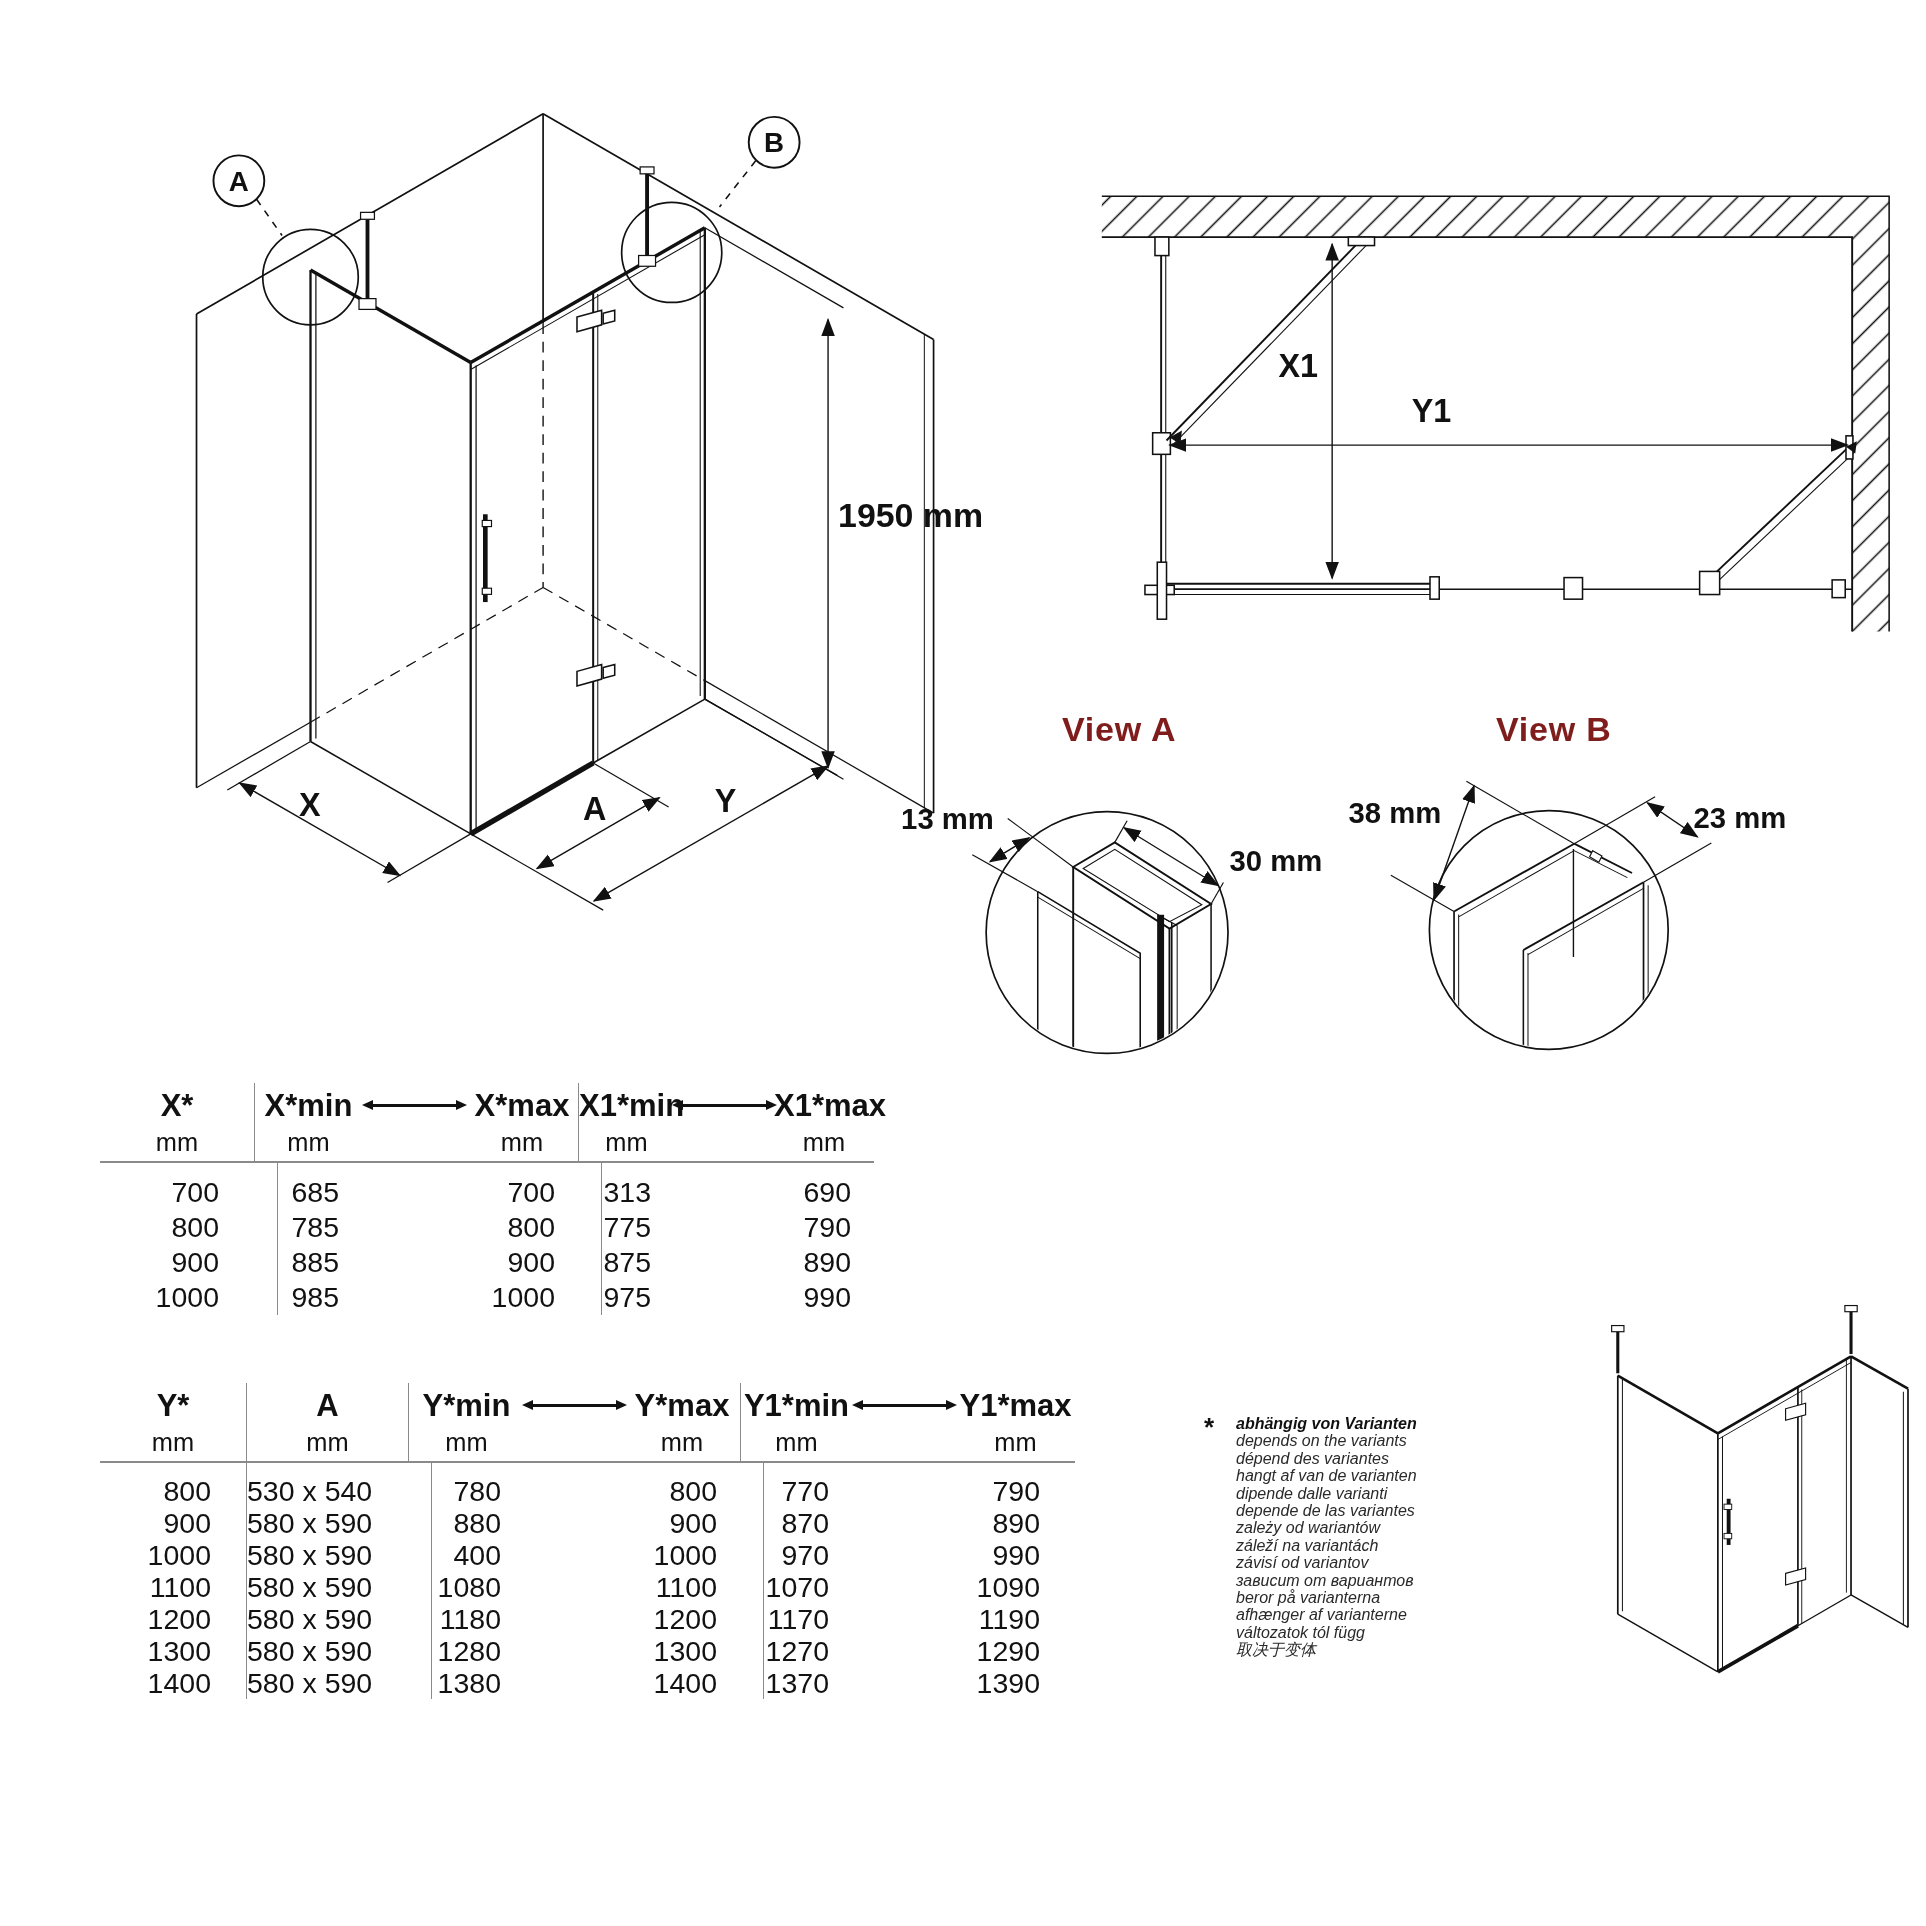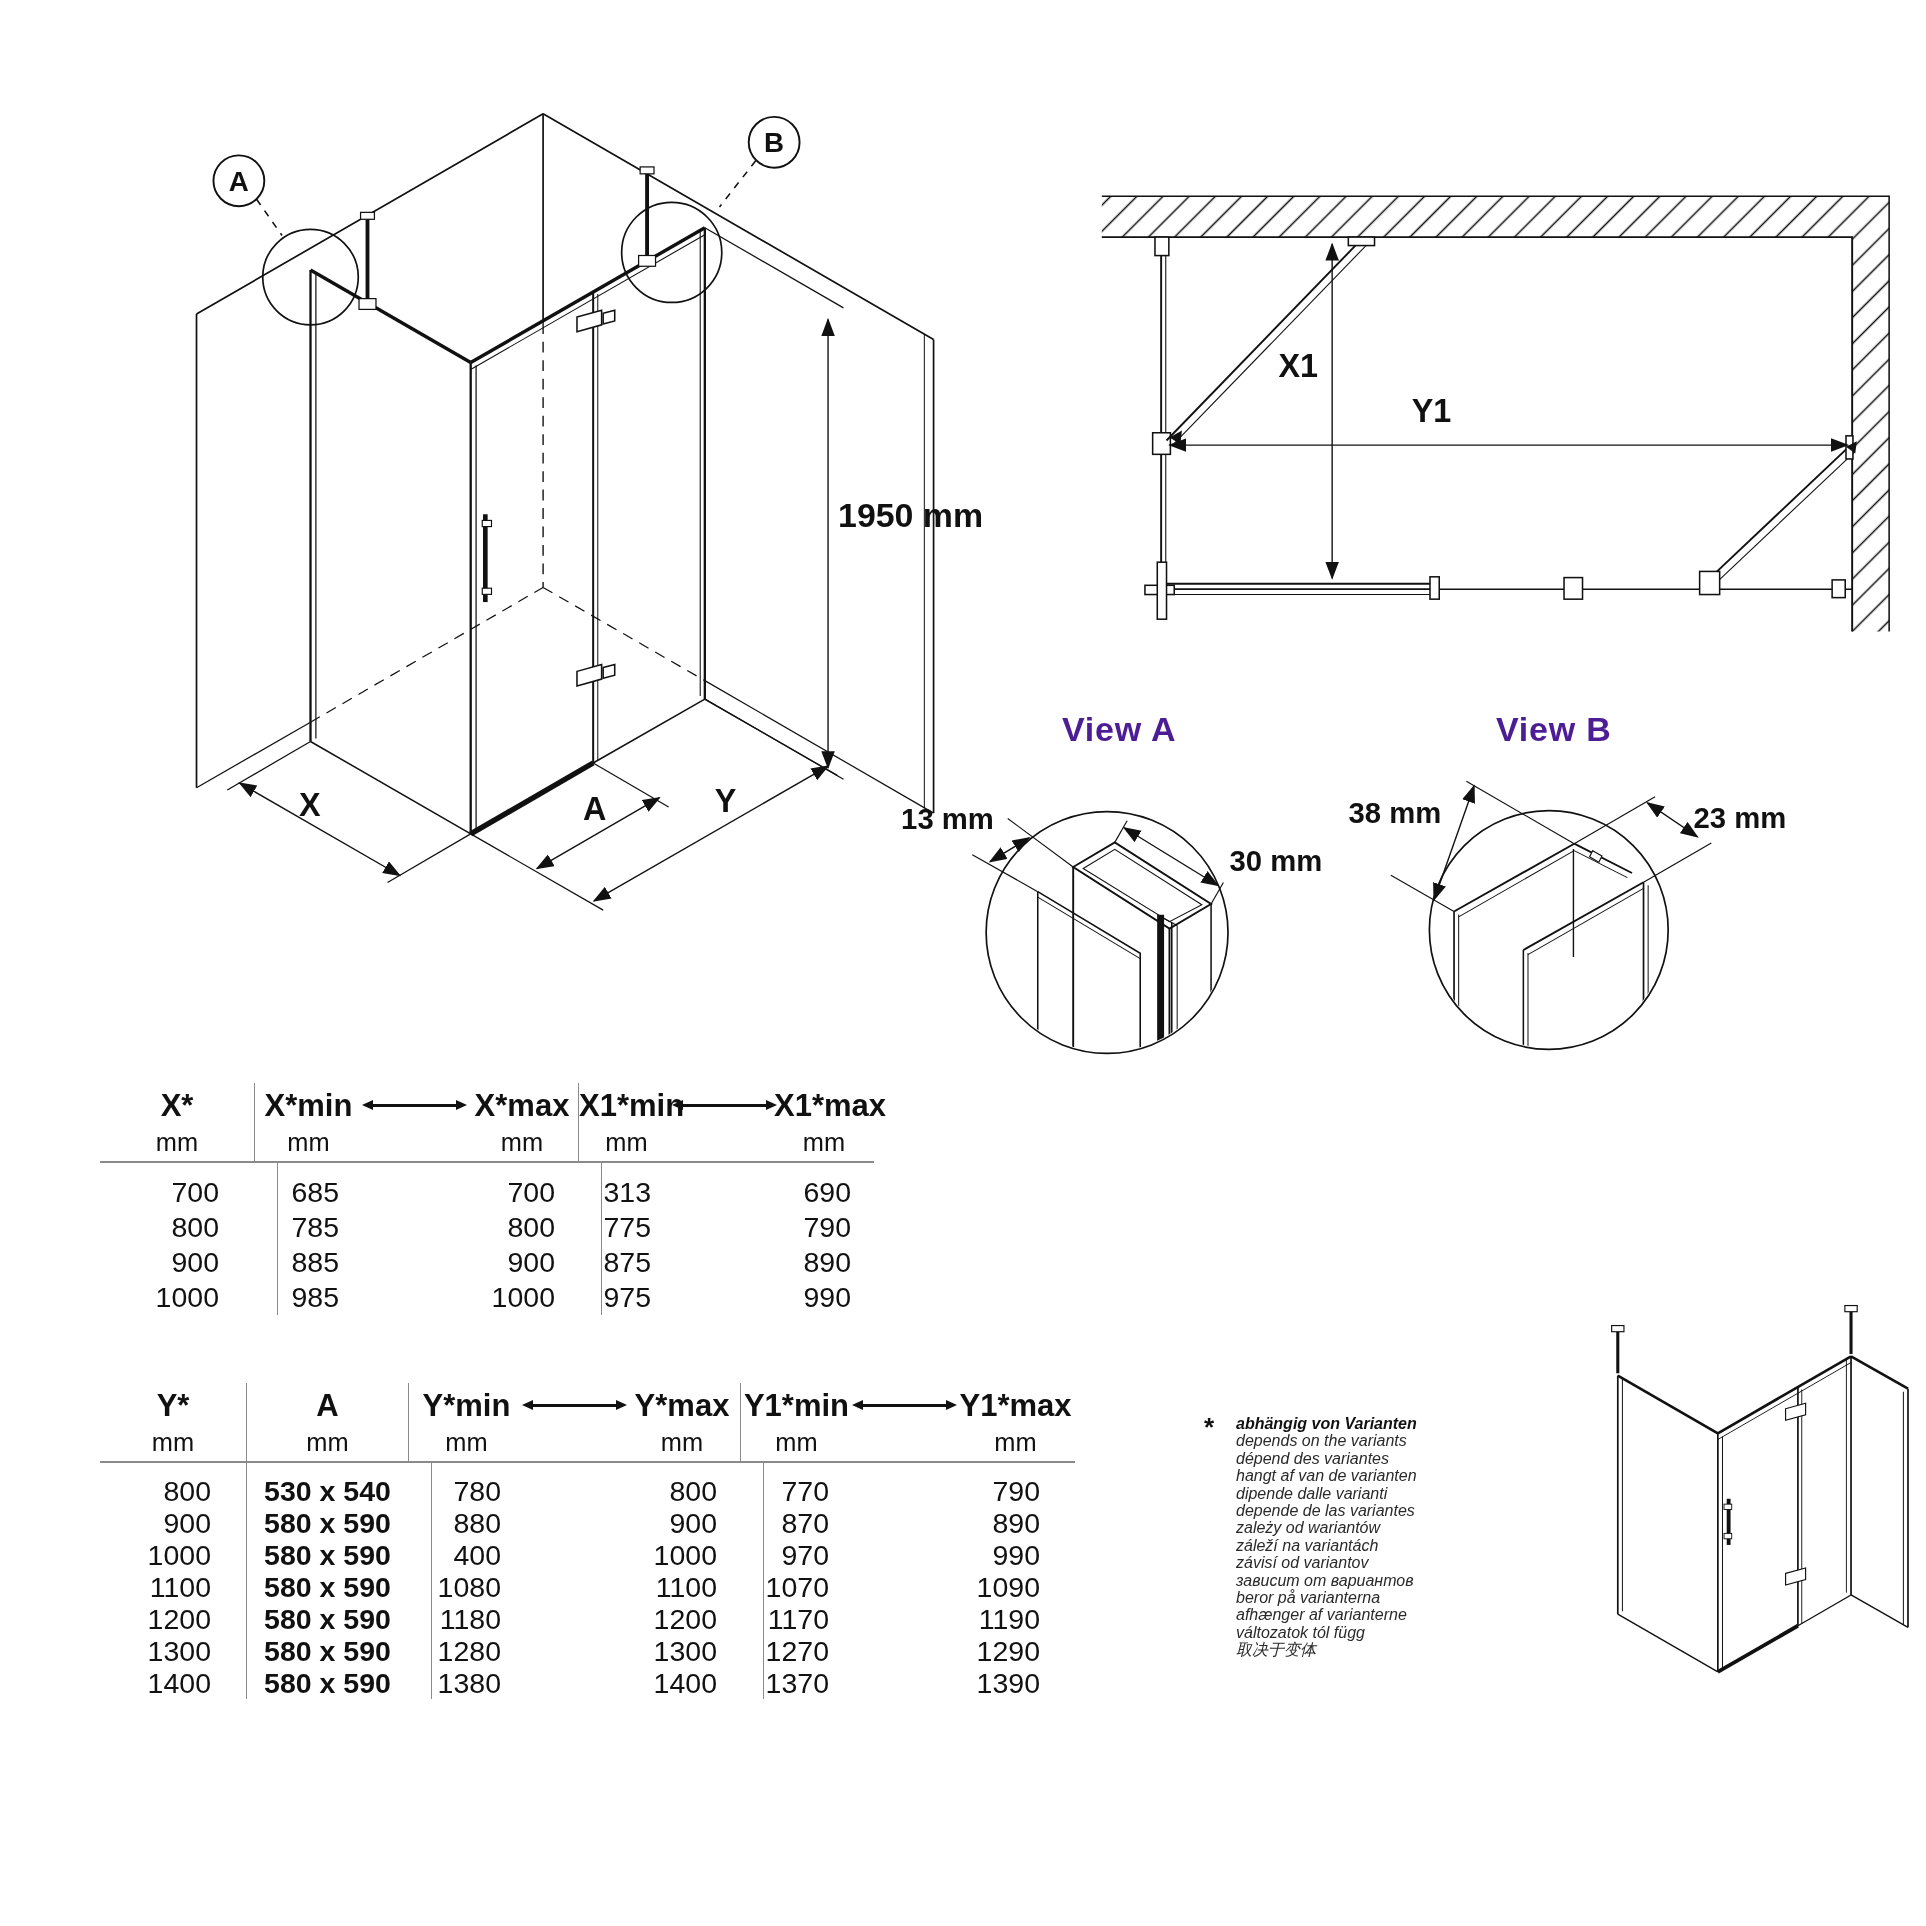--- a/index.html
+++ b/index.html
@@ -1,31 +1,31 @@
 <!DOCTYPE html>
 <html style="font-size:12.3px"><head>
 <meta charset="utf-8">
 <style>
   html,body{margin:0;padding:0;background:#fff;}
   .canvas{position:relative;width:1926px;height:1926px;background:#fff;overflow:hidden;
           font-family:"Liberation Sans",sans-serif;color:#111;}
   svg{position:absolute;overflow:visible;}
   svg text{font-family:"Liberation Sans",sans-serif;fill:#111;}
-  .lbl{position:absolute;color:#4c1d95;}
+  .lbl{position:absolute;color:#7f1d1d;}
   .view-title{font-size:34px;font-weight:600;letter-spacing:0.8px;}
   .model-code{font-size:86px;font-weight:800;letter-spacing:0px;text-align:right;width:324px;}
   
   .tbl{position:absolute;display:grid;}
   .cell{box-sizing:border-box;}
   .hdr{font-weight:700;font-size:31px;height:45px;line-height:45px;text-align:center;white-space:nowrap;}
   .unit{font-weight:400;font-size:25.4px;height:35px;line-height:29px;text-align:center;border-bottom:2.3px solid #8a8a8a;padding-bottom:18px;}
   .td{font-weight:400;font-size:28.5px;text-align:right;white-space:nowrap;}
   .t1 .td{height:35px;line-height:35px;}
   .t2 .td{height:32px;line-height:32px;}
-  .td.ctr{text-align:center;padding-right:0;font-weight:bold;}
+  .td.ctr{text-align:left;padding-right:0;}
   .pr45{padding-right:35px;}
   .pr30{padding-right:23px;margin-left:23px;}
   .first{padding-top:12.3px;}
   .t1 .first{height:47px;}
   .t2 .first{height:44px;}
   .dvl{border-left:1.9px solid #8a8a8a;}
   .arrcell{display:flex;align-items:center;justify-content:center;}
   .harrow{position:relative;width:85px;height:2.3px;background:#111;}
   .harrow::before,.harrow::after{content:"";position:absolute;top:-4.2px;width:0;height:0;
      border-top:5.4px solid transparent;border-bottom:5.4px solid transparent;}

